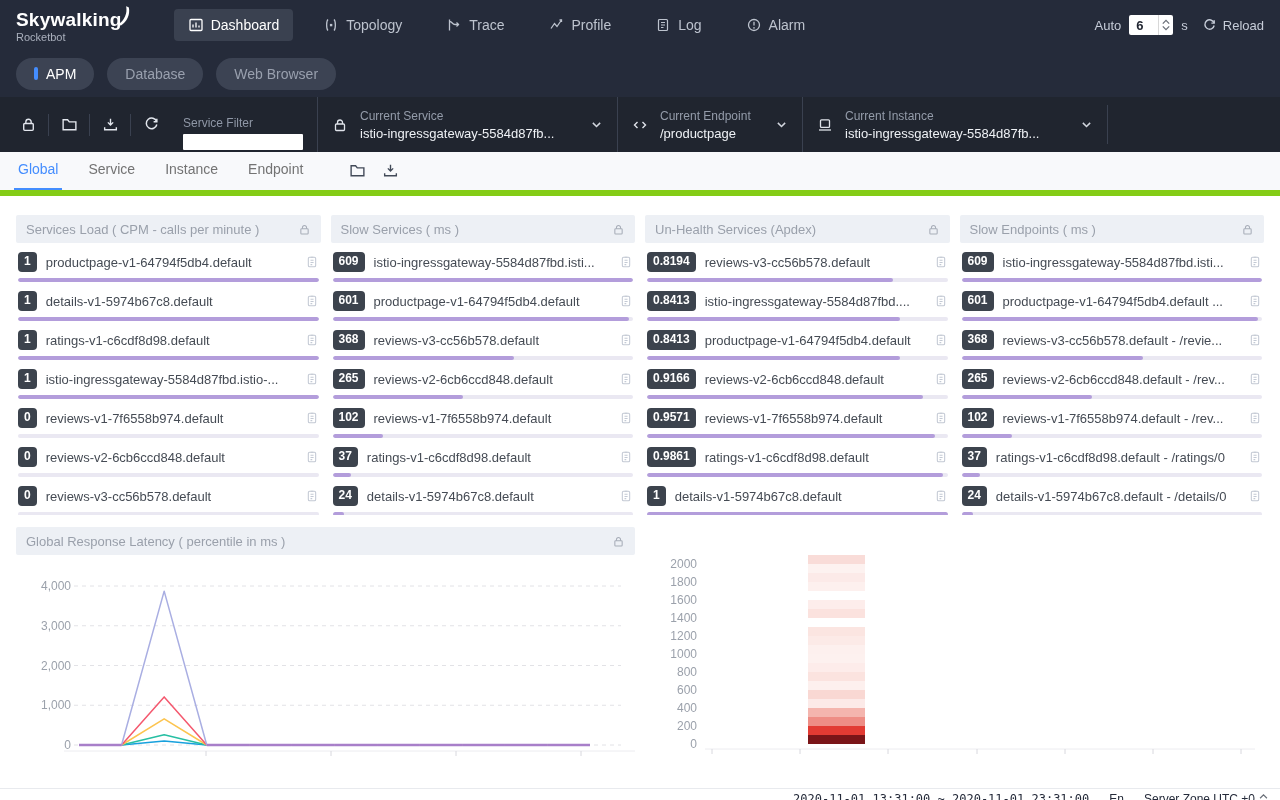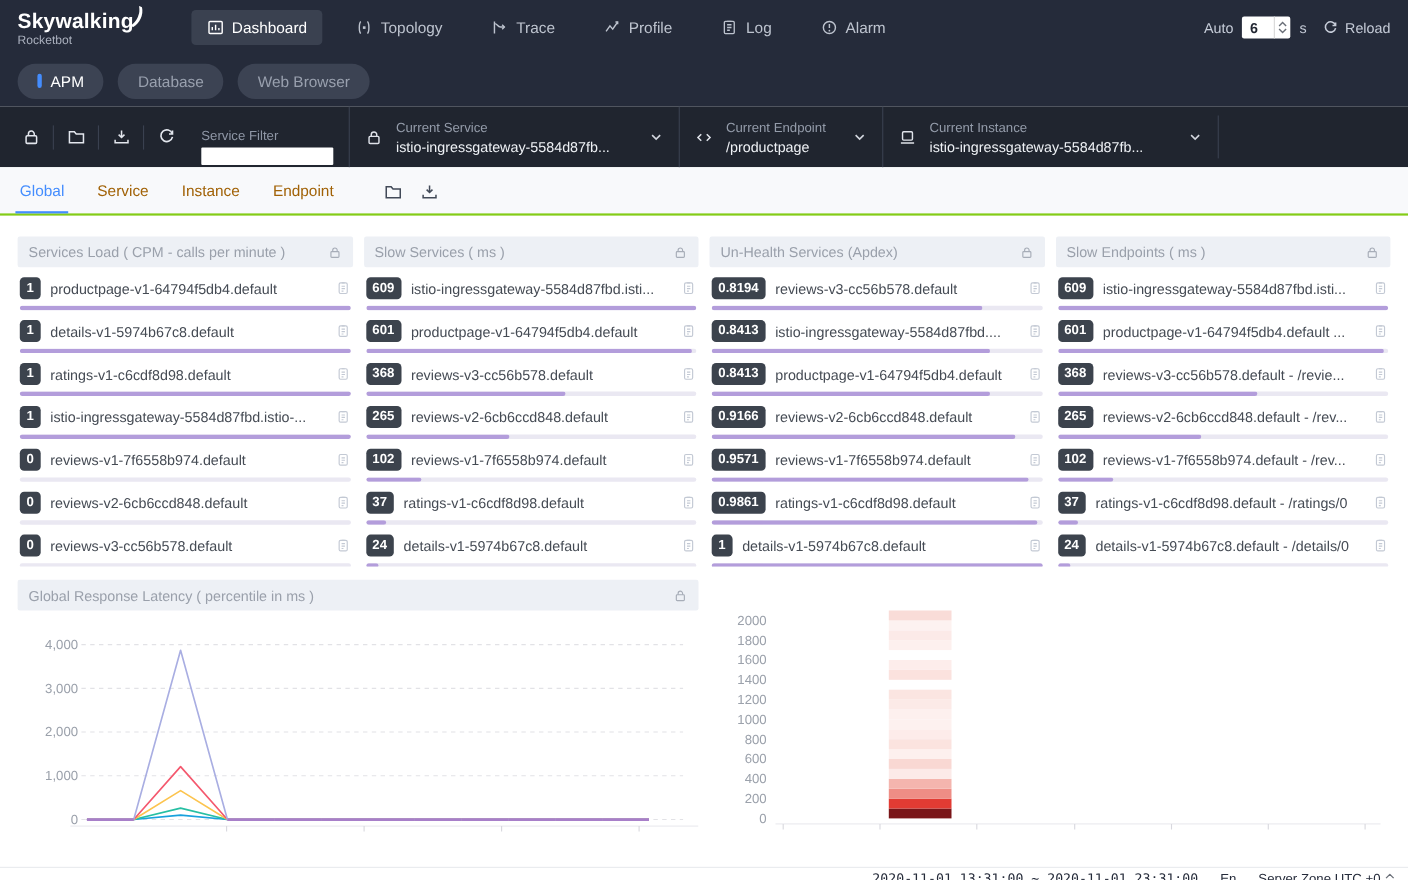--- a/index.html
+++ b/index.html
@@ -46,22 +46,22 @@
   .sel-host::after{content:"";width:1px;background:#3a4150;margin:8px 0}
   .selector .sicon{color:#dfe3ea;display:flex}
   .selector .sicon svg{width:17px;height:17px}
   .sel-text{display:flex;flex-direction:column;gap:3px;min-width:0;flex:1}
   .sel-label{color:#949caa;font-size:12px}
   .sel-value{color:#eef1f5;font-size:13px;white-space:nowrap;overflow:hidden}
   .chev{color:#d2d6de;display:flex}
   .chev svg{width:13px;height:13px}
 
   
-  .view-tabs{height:44px;border-bottom:2px solid #84cc16;background:#f8f9fb;display:flex;align-items:flex-end;padding:0 18px;gap:46px}
-  .vtab{font-size:14px;color:#a16207;padding-bottom:13px;position:relative;cursor:pointer}
+  .view-tabs{height:44px;border-bottom:6px solid #84cc16;background:#f8f9fb;display:flex;align-items:flex-end;padding:0 18px;gap:46px}
+  .vtab{font-size:14px;color:#737373;padding-bottom:13px;position:relative;cursor:pointer}
   .vtab.active{color:#448dfe}
   .vtab.active::after{content:"";position:absolute;left:-4px;right:-4px;bottom:0;height:2px;background:#448dfe}
   .vt-icons{display:flex;gap:16px;padding-bottom:11px;color:#424a58}
   .vt-icons svg{width:17px;height:17px;cursor:pointer}
 
   
   .panels{display:flex;gap:10px;margin:19px 16px 12px}
   .panel{flex:1;min-width:0}
   .p-head{height:28px;background:#edf0f5;border-radius:2px;display:flex;align-items:center;justify-content:space-between;padding:0 10px;color:#9aa0ab;font-size:13px}
   .p-head svg{width:13px;height:13px;color:#a7adb8}

